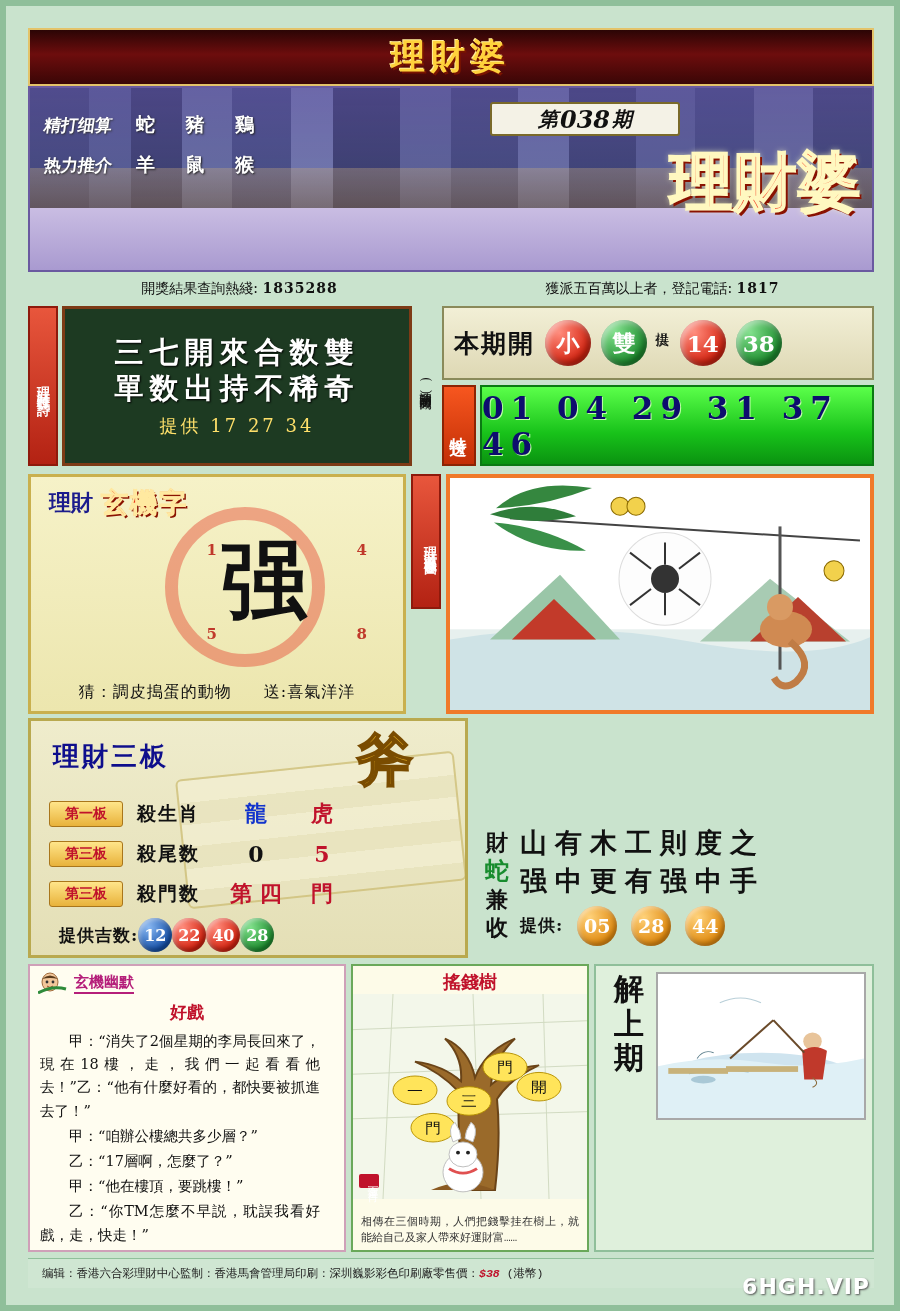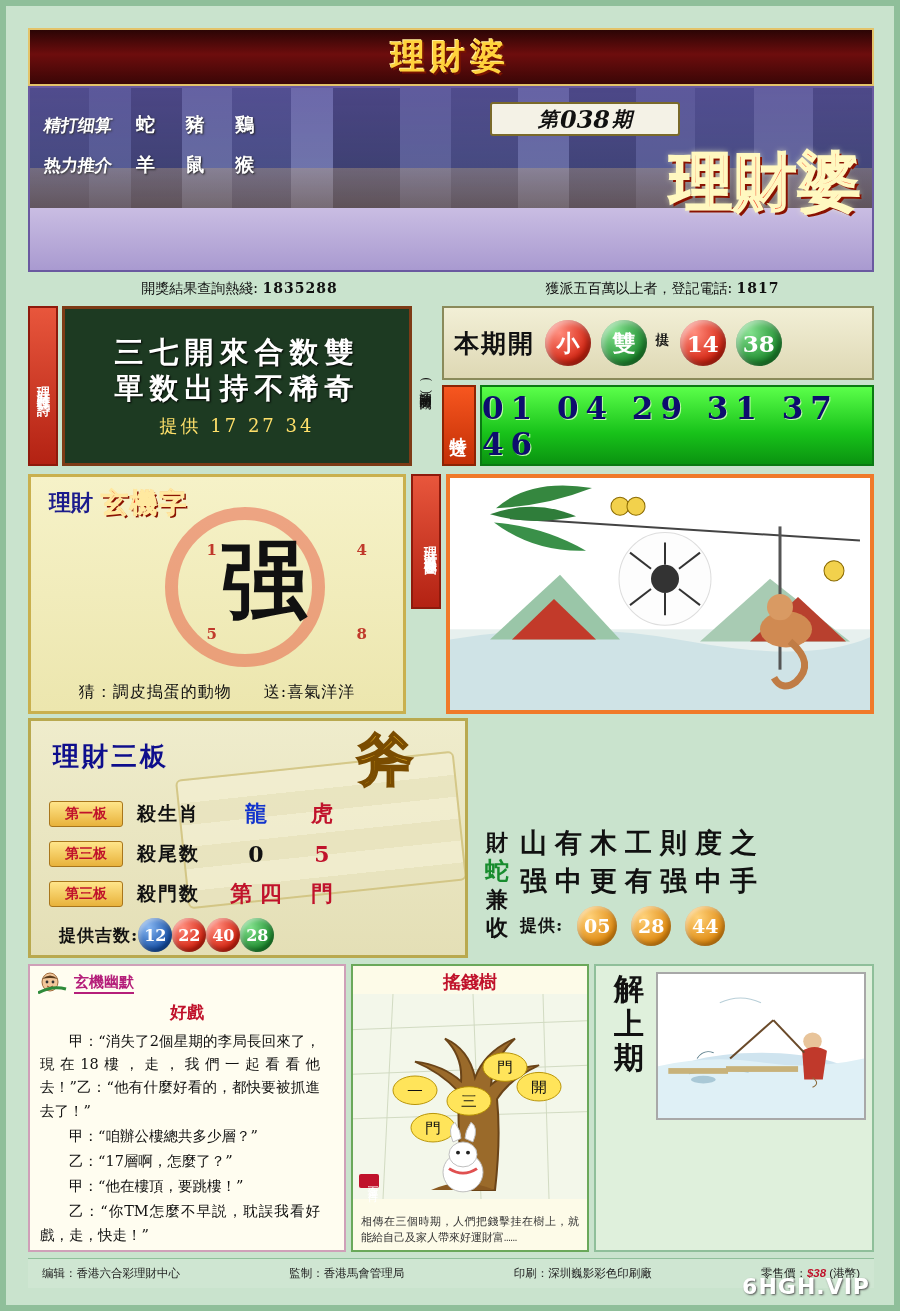--- a/index.html
+++ b/index.html
@@ -381,23 +381,23 @@
     font-size:30px; font-weight:bold; color:#111; line-height:1.15;
     text-align:center;
   }
   .last-pic {
     flex:1; height:148px; border:2px solid #a8a8a8; background:#fff; position:relative; overflow:hidden;
   }
   
   .footer {
     position:absolute; left:22px; top:1252px; width:846px; height:30px;
     background:#cfe6d2; border-top:1px solid #8fbf9a;
-    display:flex; align-items:center; justify-content:space-between;
+    display:flex; align-items:center; 
     padding:0 14px;
-    font-family:Liberation Sans, sans-serif;
+    font-family:Liberation Mono, monospace;
     font-size:11.5px; color:#222;
   }
   .footer .price b { color:#c0122b; font-style:italic; }
   .wm {
     position:absolute; right:24px; bottom:6px;
     font-family:"DejaVu Sans","Liberation Sans",sans-serif;
     font-size:22px; font-weight:bold; color:#fff;
     text-shadow:1px 1px 2px #555; letter-spacing:1px;
   }
 </style>

